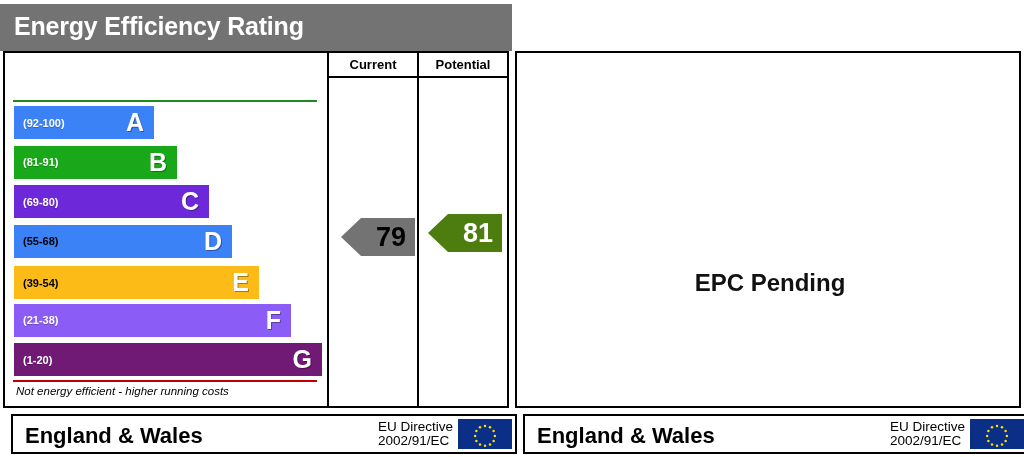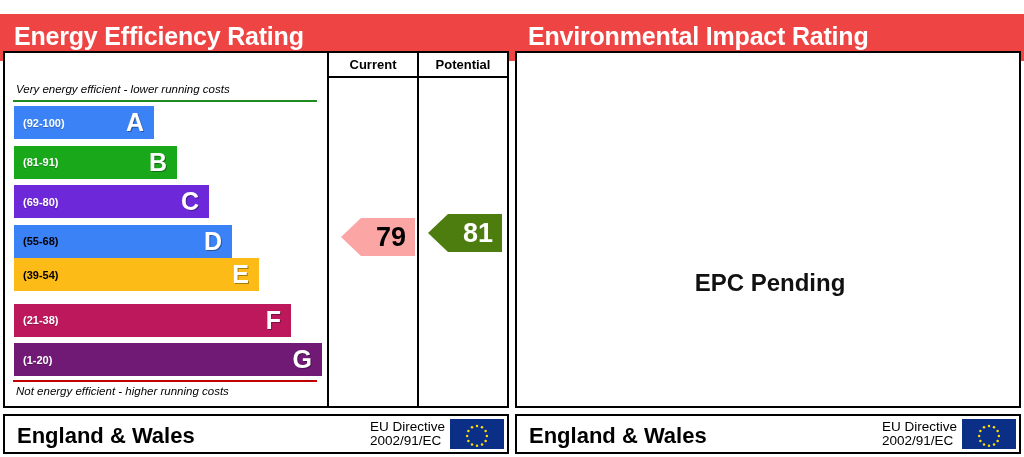--- a/index.html
+++ b/index.html
@@ -26,24 +26,24 @@
     top: 0;
     width: 512px;
     height: 457px;
   }
   .panel-left  { left: 0; }
   .panel-right { left: 512px; }
 
   
   .hdr {
     position: absolute;
-    top: 14px; left: 0;
+    top: 4px; left: 0;
     width: 512px;
     height: 47px;
-    background: #ef4444;
+    background: #737373;
   }
   .hdr-text {
     position: absolute;
     left: 14px;
     top: 8px;
     font-size: 25px;
     font-weight: bold;
     color: #ffffff;
     letter-spacing: -0.2px;
     white-space: nowrap;
@@ -172,21 +172,21 @@
     align-items: center;
     justify-content: center;
     font-size: 24px;
     font-weight: bold;
     color: #111111;
   }
 
   
   .foot {
     position: absolute;
-    left: 3px;
+    left: 11px;
     top: 414px;
     width: 506px;
     height: 40px;
     border: 2px solid #000000;
     box-sizing: border-box;
     background: #ffffff;
   }
   .foot-title {
     position: absolute;
     left: 12px;
@@ -228,60 +228,59 @@
 
     <div class="body-box">
 
       <div class="vrule v1"></div>
       <div class="vrule v2"></div>
 
       <div class="col-head cur">Current</div>
       <div class="col-head pot">Potential</div>
 
       <div class="scale">
-        <div class="cap cap-top">Very energy efficient - lower running costs</div>
         <div class="rule-line rule-top"></div>
 
         <div id="bands">
             <div class="band" style="top: 28px; width: 140px; background: #3b82f6;">
               <span class="rng">(92-100)</span>
               <span class="ltr">A</span>
             </div>
             <div class="band" style="top: 67.5px; width: 163px; background: rgb(25, 168, 26);">
               <span class="rng">(81-91)</span>
               <span class="ltr">B</span>
             </div>
             <div class="band" style="top: 107px; width: 195px; background: #6d28d9;">
               <span class="rng">(69-80)</span>
               <span class="ltr">C</span>
             </div>
             <div class="band lighttext" style="top: 146.5px; width: 218px; background: #3b82f6;">
               <span class="rng">(55-68)</span>
               <span class="ltr">D</span>
             </div>
-            <div class="band lighttext" style="top: 180px; width: 245px; background: rgb(252, 187, 22);">
+            <div class="band lighttext" style="top: 188px; width: 245px; background: rgb(252, 187, 22);">
               <span class="rng">(39-54)</span>
               <span class="ltr">E</span>
             </div>
-            <div class="band" style="top: 225.5px; width: 277px; background: #be185d;">
+            <div class="band" style="top: 225.5px; width: 277px; background: #8b5cf6;">
               <span class="rng">(21-38)</span>
               <span class="ltr">F</span>
             </div>
             <div class="band" style="top: 265px; width: 308px; background: #701a75;">
               <span class="rng">(1-20)</span>
               <span class="ltr">G</span>
             </div>
           </div>
 
         <div class="rule-line rule-bot"></div>
         <div class="cap cap-bot">Not energy efficient - higher running costs</div>
       </div>
 
       <div id="arrows">
-          <div class="arrow" style="left: 336px; top: 165px; width: 74px; background: #fca5a5; color: rgb(0, 0, 0);">79</div>
+          <div class="arrow" style="left: 336px; top: 165px; width: 74px; background: #737373; color: rgb(0, 0, 0);">79</div>
           <div class="arrow" style="left: 423px; top: 161px; width: 74px; background: #4d7c0f; color: rgb(255, 255, 255);">81</div>
         </div>
     </div>
 
     <div class="foot">
       <div class="foot-title">England &amp; Wales</div>
       <div class="foot-dir">
         <div>EU Directive</div>
         <div>2002/91/EC</div>
       </div>
@@ -302,23 +301,20 @@
             <circle cx="18.4" cy="11.9" r="1.25"></circle>
             <circle cx="22" cy="8.3" r="1.25"></circle>
           </g>
         </svg>
       </div>
     </div>
   </div>
 
   <div class="panel panel-right">
 
-    <div class="hdr">
-      <div class="hdr-text">Environmental Impact Rating</div>
-    </div>
 
     <div class="body-box">
       <div class="pending">EPC Pending</div>
     </div>
 
     <div class="foot">
       <div class="foot-title">England &amp; Wales</div>
       <div class="foot-dir">
         <div>EU Directive</div>
         <div>2002/91/EC</div>

